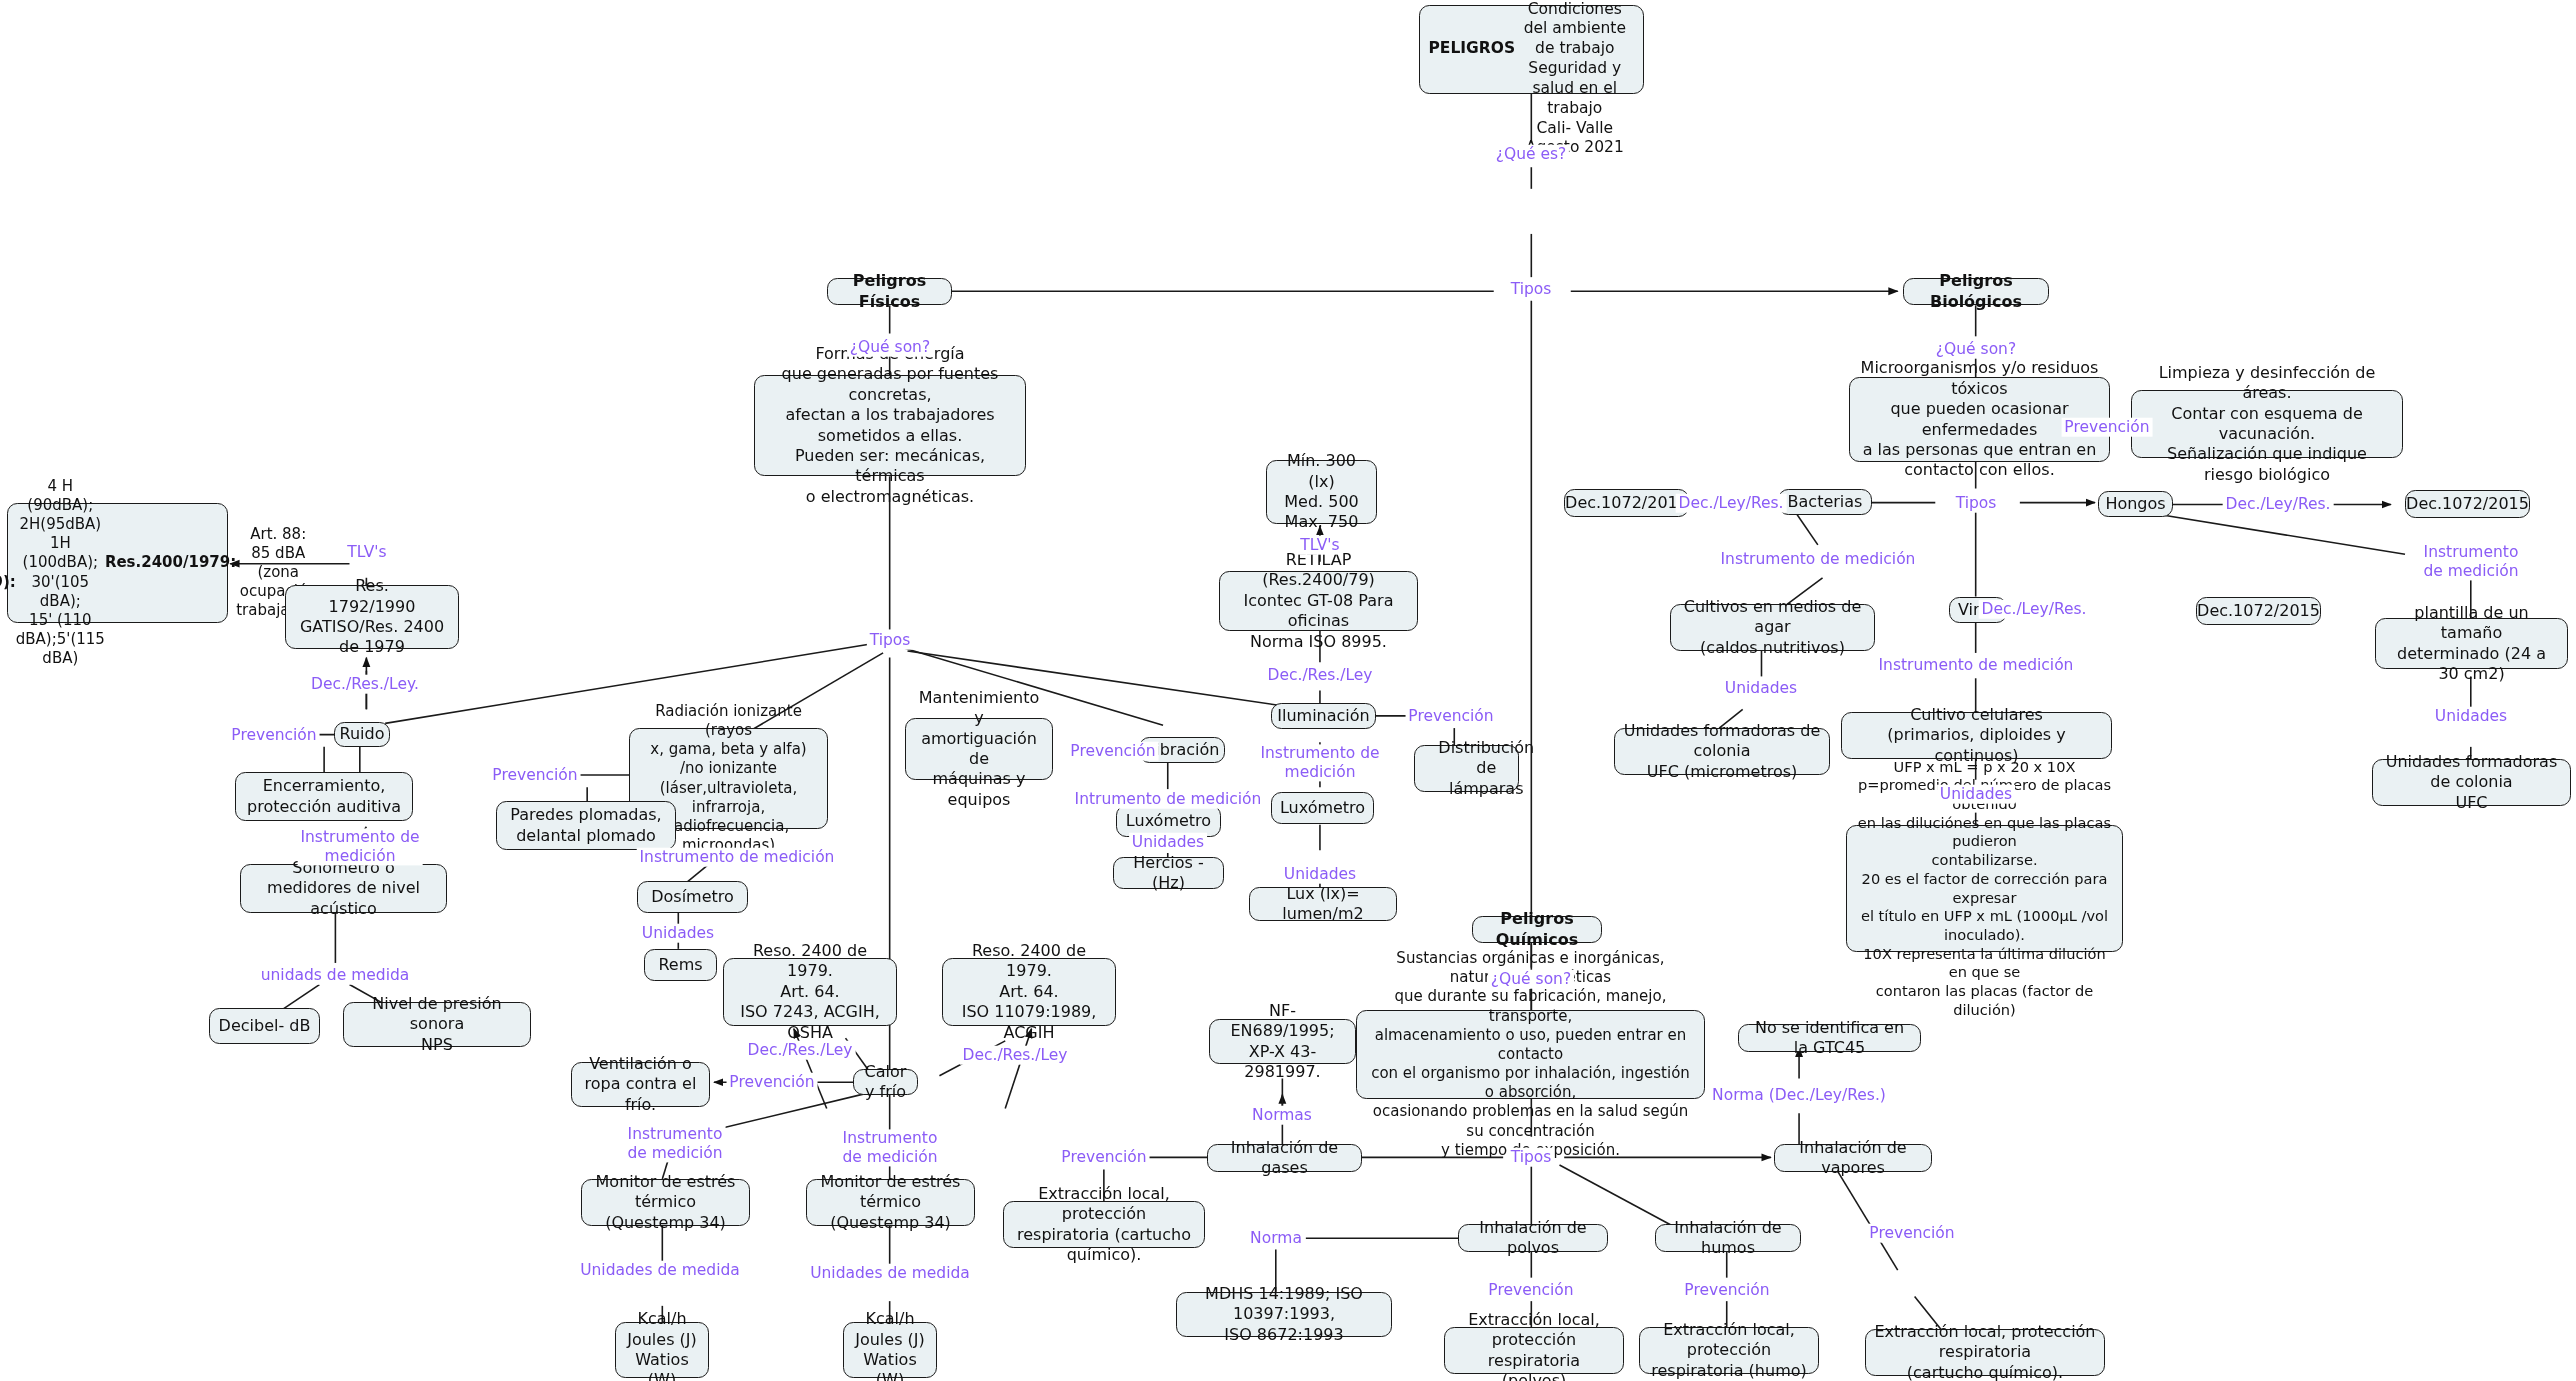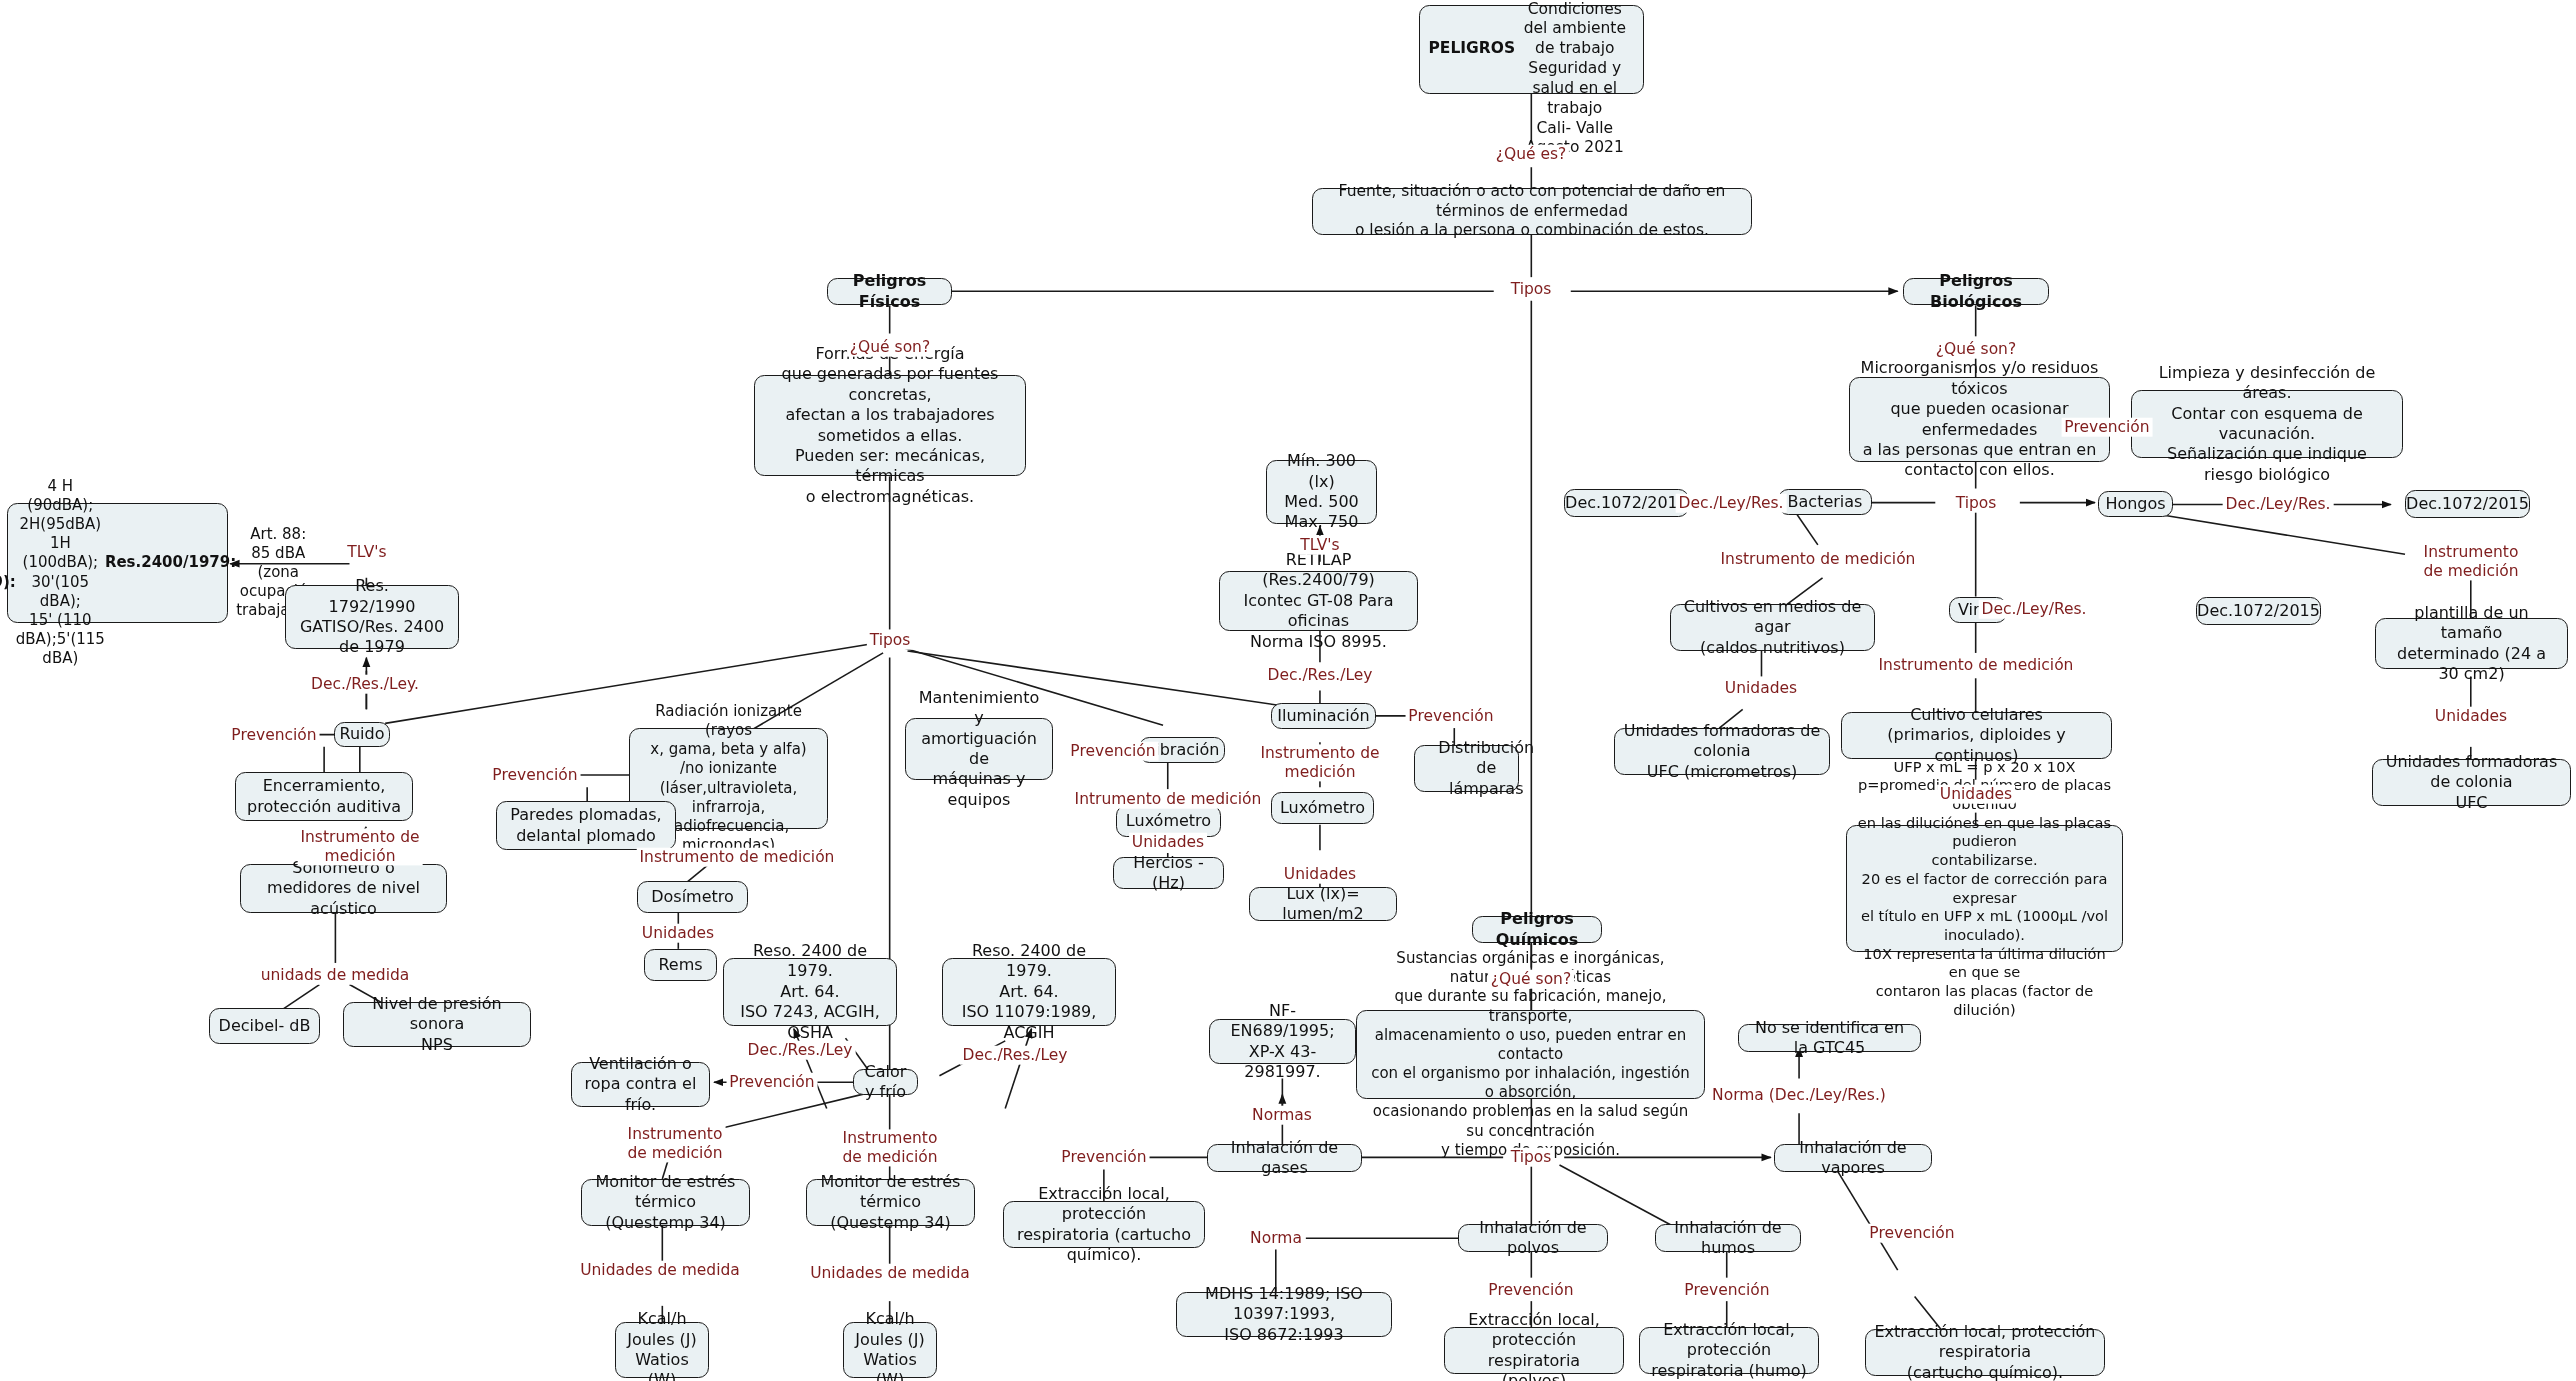--- a/index.html
+++ b/index.html
@@ -20,21 +20,21 @@
     color:#111;
     font-size:16px;
     line-height:1.28;
     padding:4.7px 8.5px;
     white-space:pre-line;
     z-index:3;
   }
   .node.bold{font-weight:bold;}
   .edgelabel{
     position:absolute;
-    color:#7f1d1d;
+    color:#8b5cf6;
     font-size:15.5px;
     line-height:1.2;
     text-align:center;
     white-space:pre-line;
     background:#ffffff;
     padding:0 2.8px;
     z-index:4;
     transform:translate(-50%,-50%);
   }
   .titlenode{font-size:15.5px;}
@@ -184,22 +184,20 @@
 
   <div class="node titlenode" style="left:1419px;top:4.7px;width:225px;height:89px;"><span class="t">PELIGROS</span>
 Isabel Zuluaga López
 Condiciones del ambiente de trabajo
 Seguridad y salud en el trabajo
 Cali- Valle
 Agosto 2021</div>
 
   <div class="edgelabel" style="left:1531px;top:154px;">¿Qué es?</div>
 
-  <div class="node" style="left:1312px;top:188px;width:440px;height:47px;font-size:15.5px;">Fuente, situación o acto con potencial de daño en términos de enfermedad
-o lesión a la persona  o combinación de estos.</div>
 
   <div class="edgelabel" style="left:1531px;top:289px;">Tipos</div>
 
   <div class="node bold" style="left:827px;top:278px;width:125px;height:27px;">Peligros Físicos</div>
 
   <div class="edgelabel" style="left:890px;top:347px;">¿Qué son?</div>
 
   <div class="node" style="left:754px;top:375px;width:272px;height:101px;">Formas de energía
 que generadas por fuentes concretas,
 afectan a los trabajadores sometidos a ellas.

